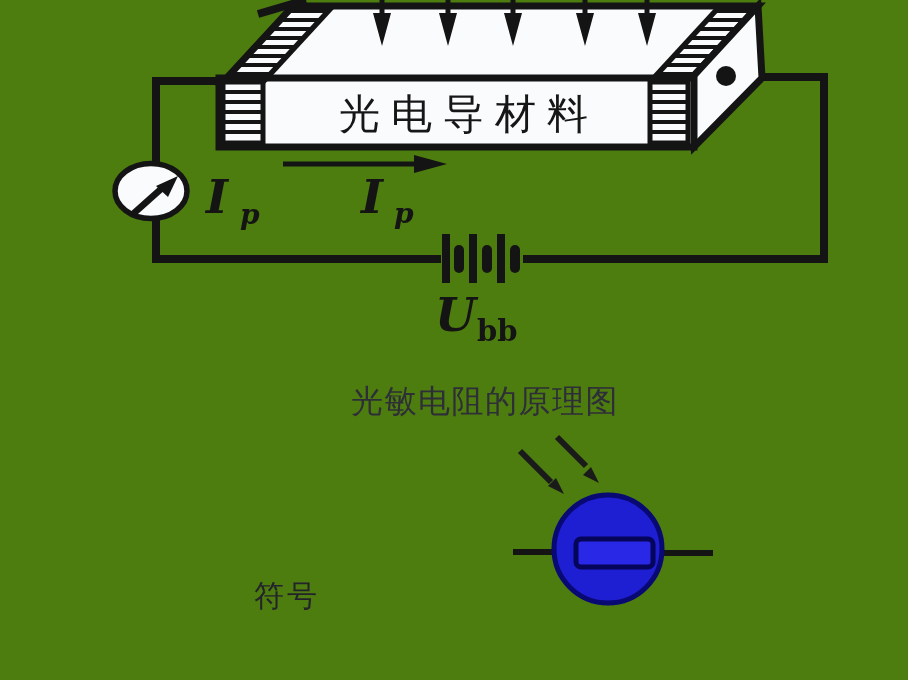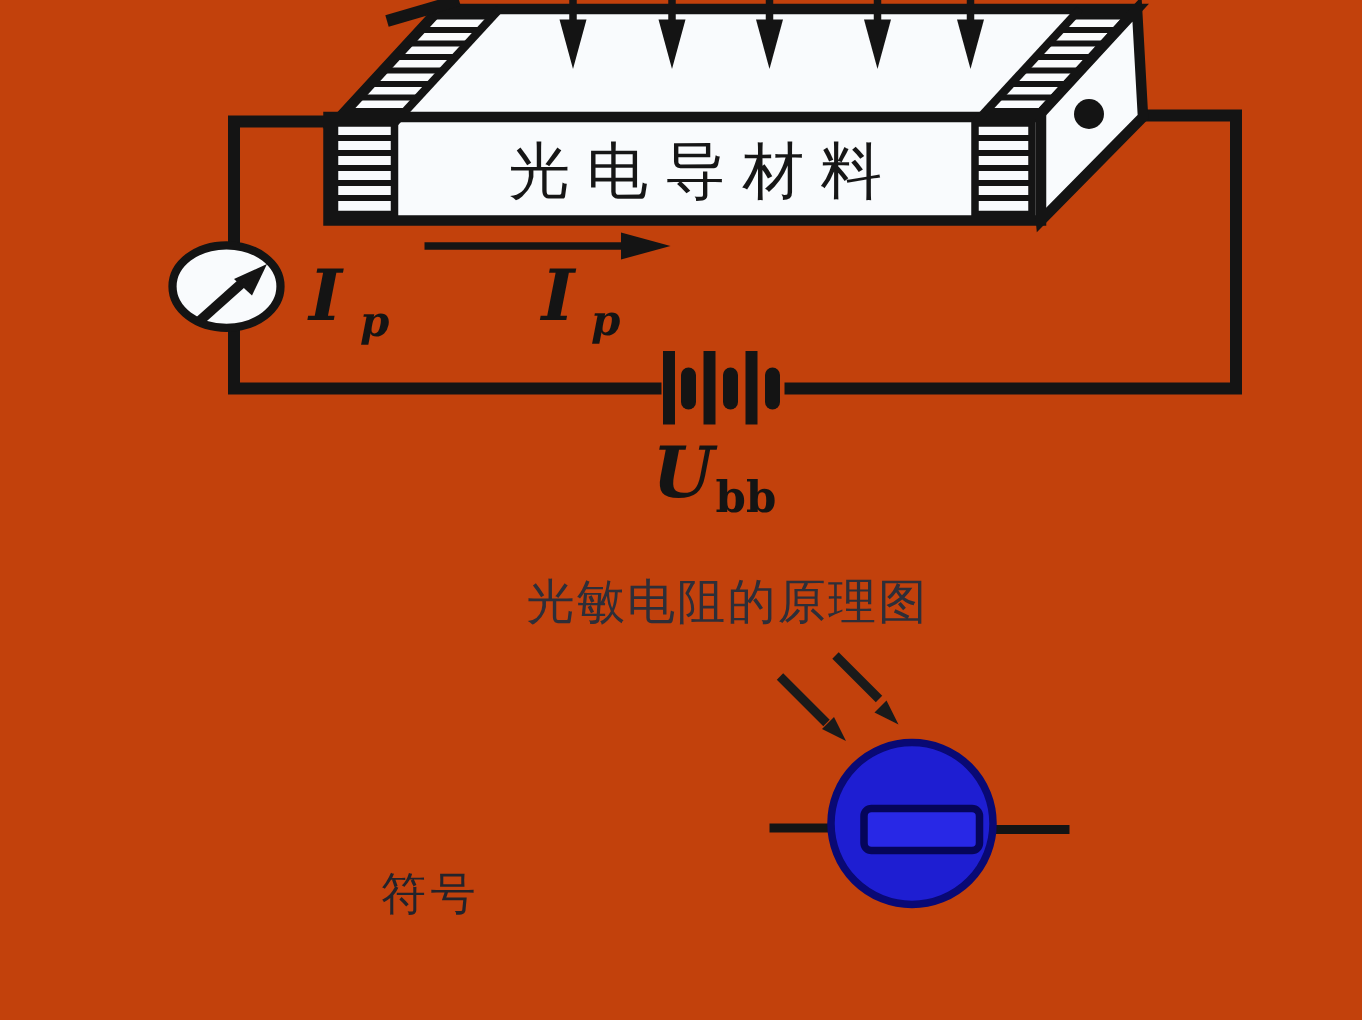--- a/index.html
+++ b/index.html
@@ -1,21 +1,21 @@
 <!DOCTYPE html>
 <html><head>
 <meta charset="utf-8">
 <style>
   html,body{margin:0;padding:0;}
   body{
     width:908px;height:680px;overflow:hidden;
     background:#f9fbfd;
     font-family:"DejaVu Serif","Liberation Serif",serif;
   }
-  .stage{position:relative;width:908px;height:680px;background:#c2410c;}
+  .stage{position:relative;width:908px;height:680px;background:#4d7c0f;}
   svg{position:absolute;left:0;top:0;}
   .face{fill:#f9fbfd;stroke:#141414;stroke-width:7;stroke-linejoin:miter;}
   .wire{stroke:#141414;stroke-width:8;fill:none;stroke-linecap:butt;}
   .rail{stroke:#141414;stroke-width:5.5;fill:none;}
   .rung{stroke:#141414;stroke-width:4;fill:none;}
   .bandbox{fill:none;stroke:#141414;stroke-width:5;}
   .ray{stroke:#141414;stroke-width:5;fill:none;}
   .rayhead{fill:#141414;stroke:none;}
   .ink{fill:#141414;stroke:none;}
   .meter{fill:#f9fbfd;stroke:#141414;stroke-width:5.5;}

